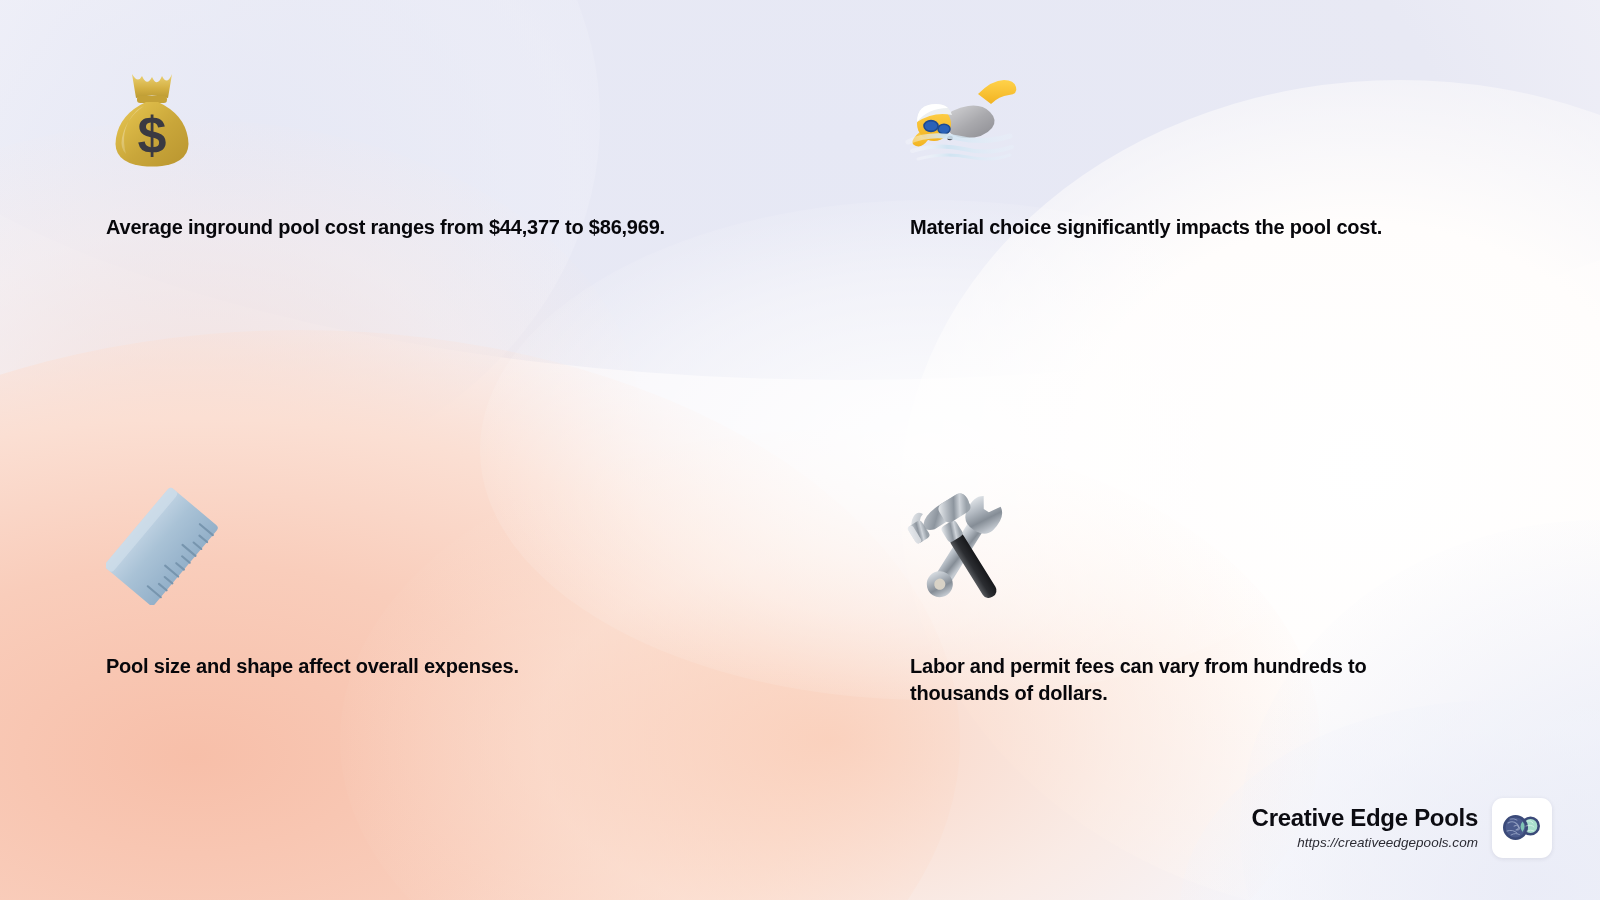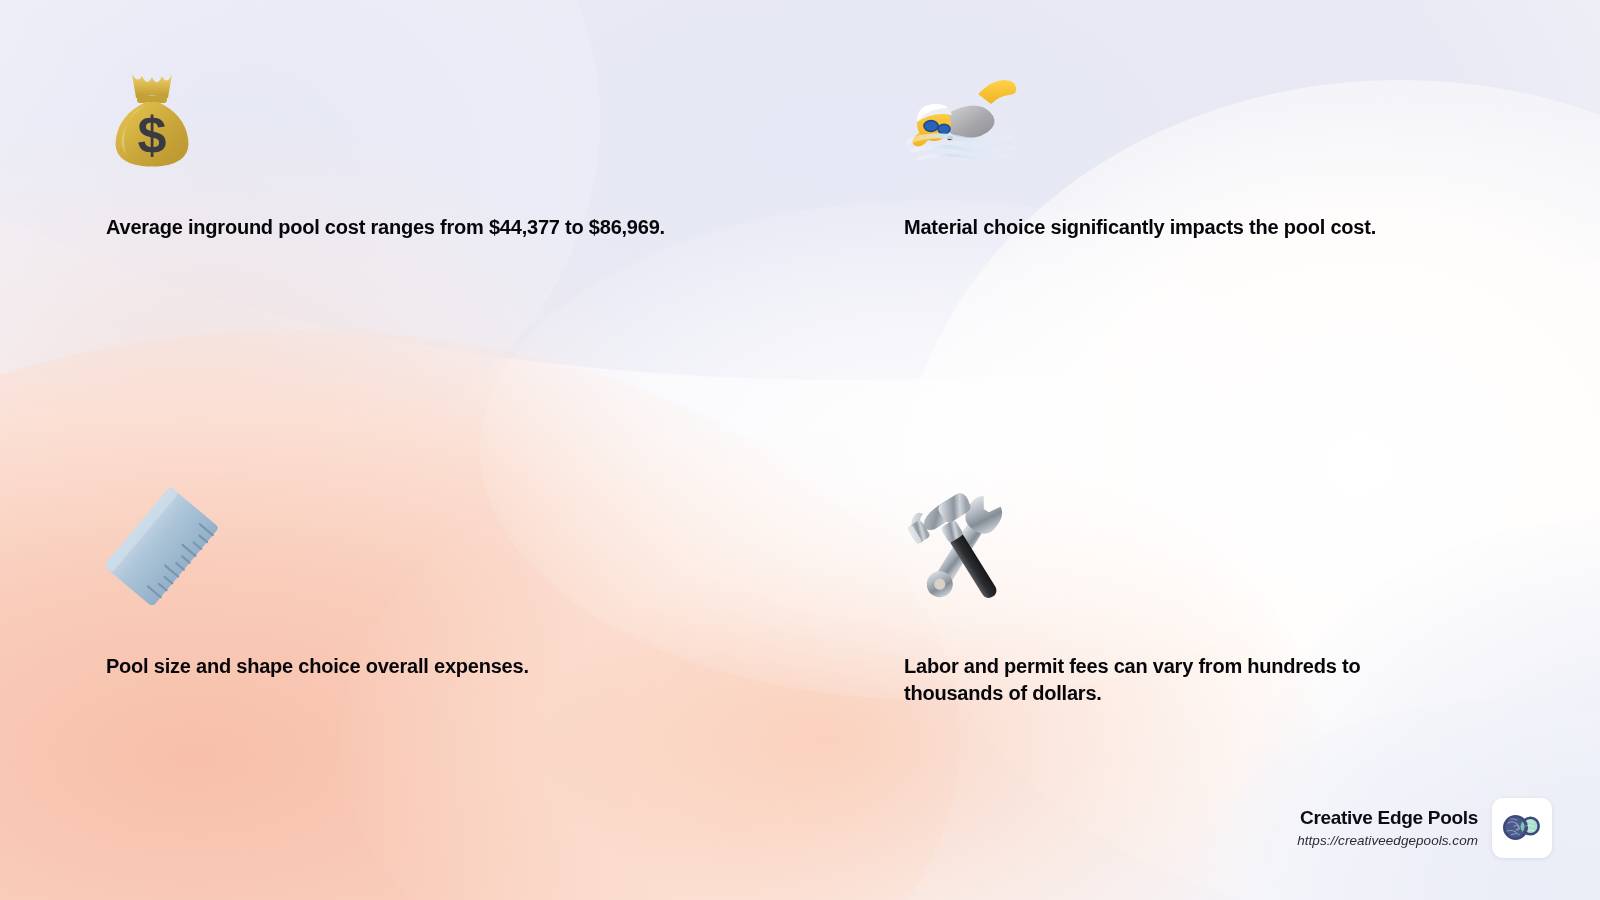--- a/index.html
+++ b/index.html
@@ -120,21 +120,21 @@
   .cell-heading {
     font-family:"Liberation Sans", sans-serif;
     font-size:20px;
     font-weight:700;
     line-height:1.33;
     letter-spacing:-0.22px;
     color:#07070b;
     max-width:570px;
   }
   .cell-tr .cell-heading,
-  .cell-br .cell-heading { max-width:545px; }
+  .cell-br .cell-heading { max-width:545px;margin-left:6px; }
 
   
   .cell-bl .cell-icon { height:118px; margin-bottom:48px; }
   .cell-br .cell-icon { height:120px; margin-bottom:46px; }
 
   
   .branding {
     position:absolute;
     right:48px;
     bottom:42px;
@@ -145,21 +145,21 @@
   }
   .branding-text {
     text-align:right;
     display:flex;
     flex-direction:column;
     align-items:flex-end;
     gap:5px;
   }
   .brand-name {
     font-family:"Liberation Sans", sans-serif;
-    font-size:19px;
+    font-size:24px;
     font-weight:700;
     letter-spacing:-0.3px;
     color:#0c0c12;
     line-height:1.1;
   }
   .brand-url {
     font-family:"Liberation Sans", sans-serif;
     font-size:13.5px;
     font-weight:400;
     letter-spacing:0.05px;
@@ -298,21 +298,21 @@
             <line x1="88" y1="54" x2="78" y2="54"></line>
             <line x1="88" y1="63" x2="78" y2="63"></line>
             <line x1="88" y1="72" x2="71" y2="72"></line>
             <line x1="88" y1="81" x2="78" y2="81"></line>
             <line x1="88" y1="90" x2="78" y2="90"></line>
             <line x1="88" y1="99" x2="71" y2="99"></line>
           </g>
         </g>
       </svg>
     </span>
-    <div class="cell-heading">Pool size and shape choice overall expenses.</div>
+    <div class="cell-heading">Pool size and shape affect overall expenses.</div>
   </div>
 
   <div class="cell cell-br">
     <span class="cell-icon">
       <svg width="118" height="122" viewBox="0 0 118 122" aria-hidden="true">
         <defs>
           <linearGradient id="steel" x1="0" y1="0" x2="1" y2="0.4">
             <stop offset="0%" stop-color="#f2f4f6"></stop>
             <stop offset="32%" stop-color="#b9bfc6"></stop>
             <stop offset="58%" stop-color="#8d959e"></stop>

